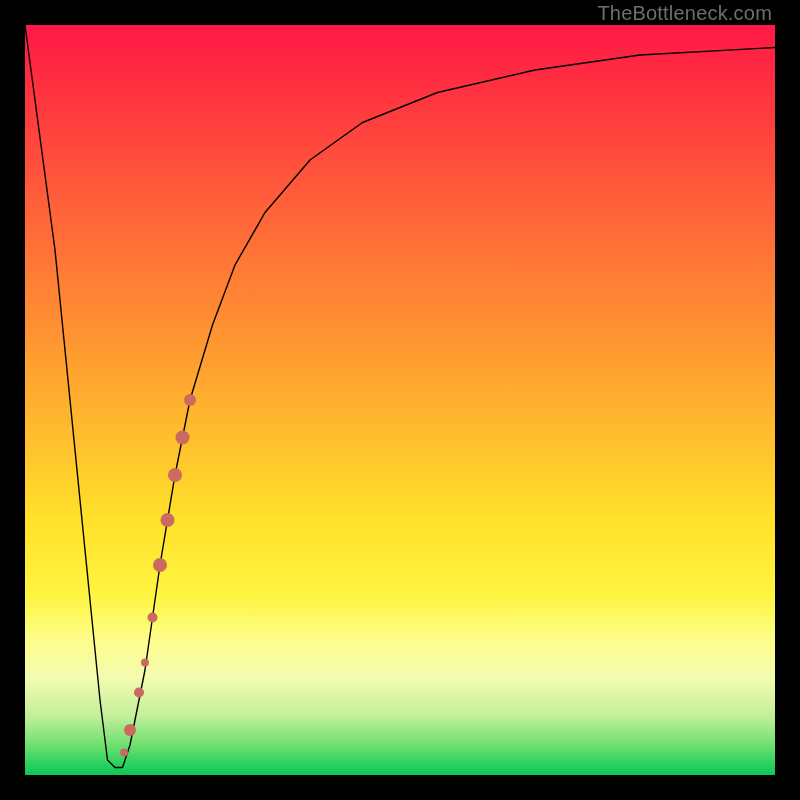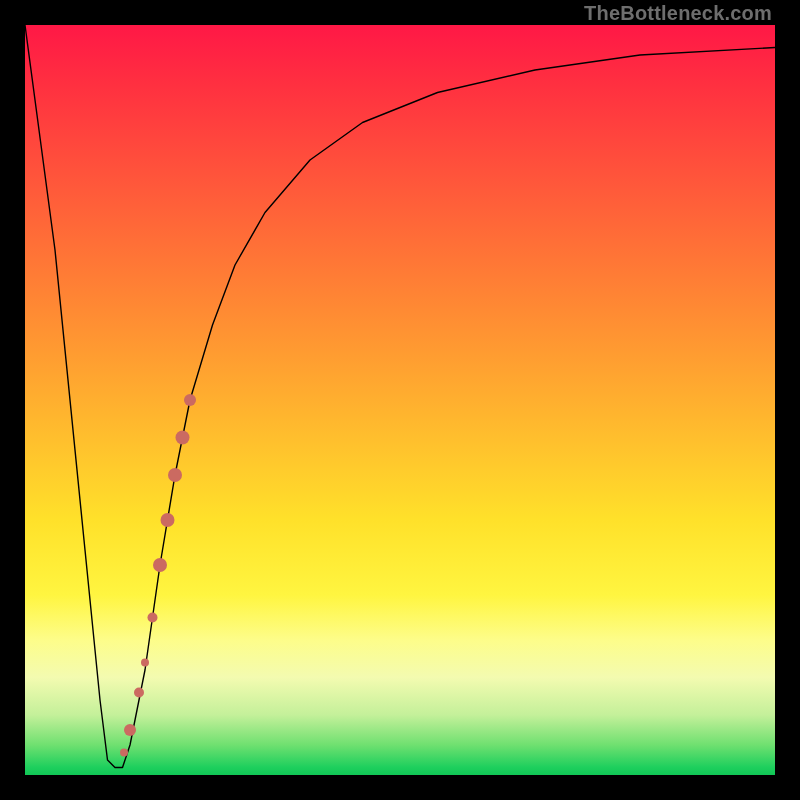--- a/index.html
+++ b/index.html
@@ -40,21 +40,21 @@
       #1dcf5d 99%,
       #11c656 100%
     );
   }
   .attribution {
     position: absolute;
     top: 2px;
     right: 28px;
     color: #6e6e6e;
     font-size: 20px;
-    font-weight: 700;
+    font-weight: 400;
     letter-spacing: 0.2px;
     margin-left: 40px;
   }
   svg.curve {
     position: absolute;
     left: 0; top: 0;
     width: 750px;
     height: 750px;
     overflow: visible;
   }

